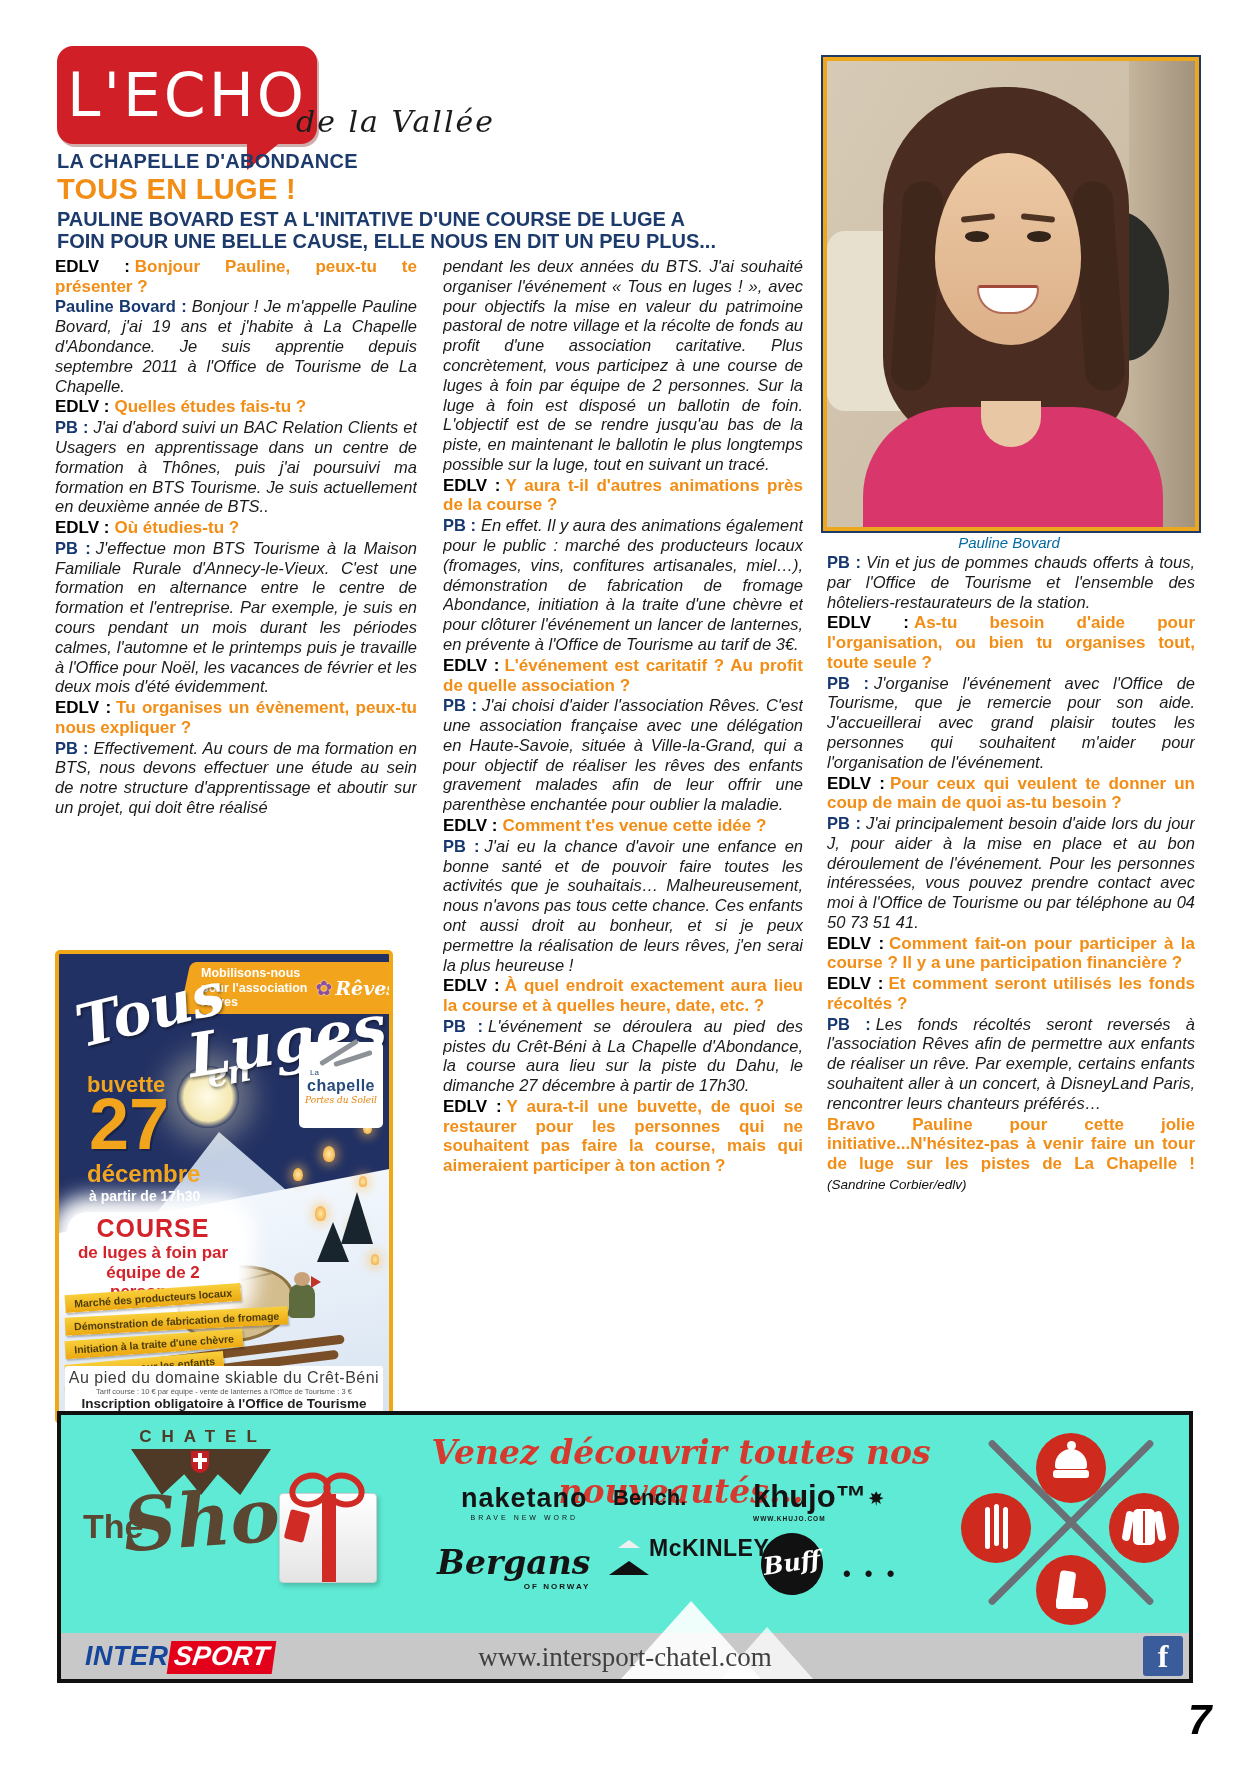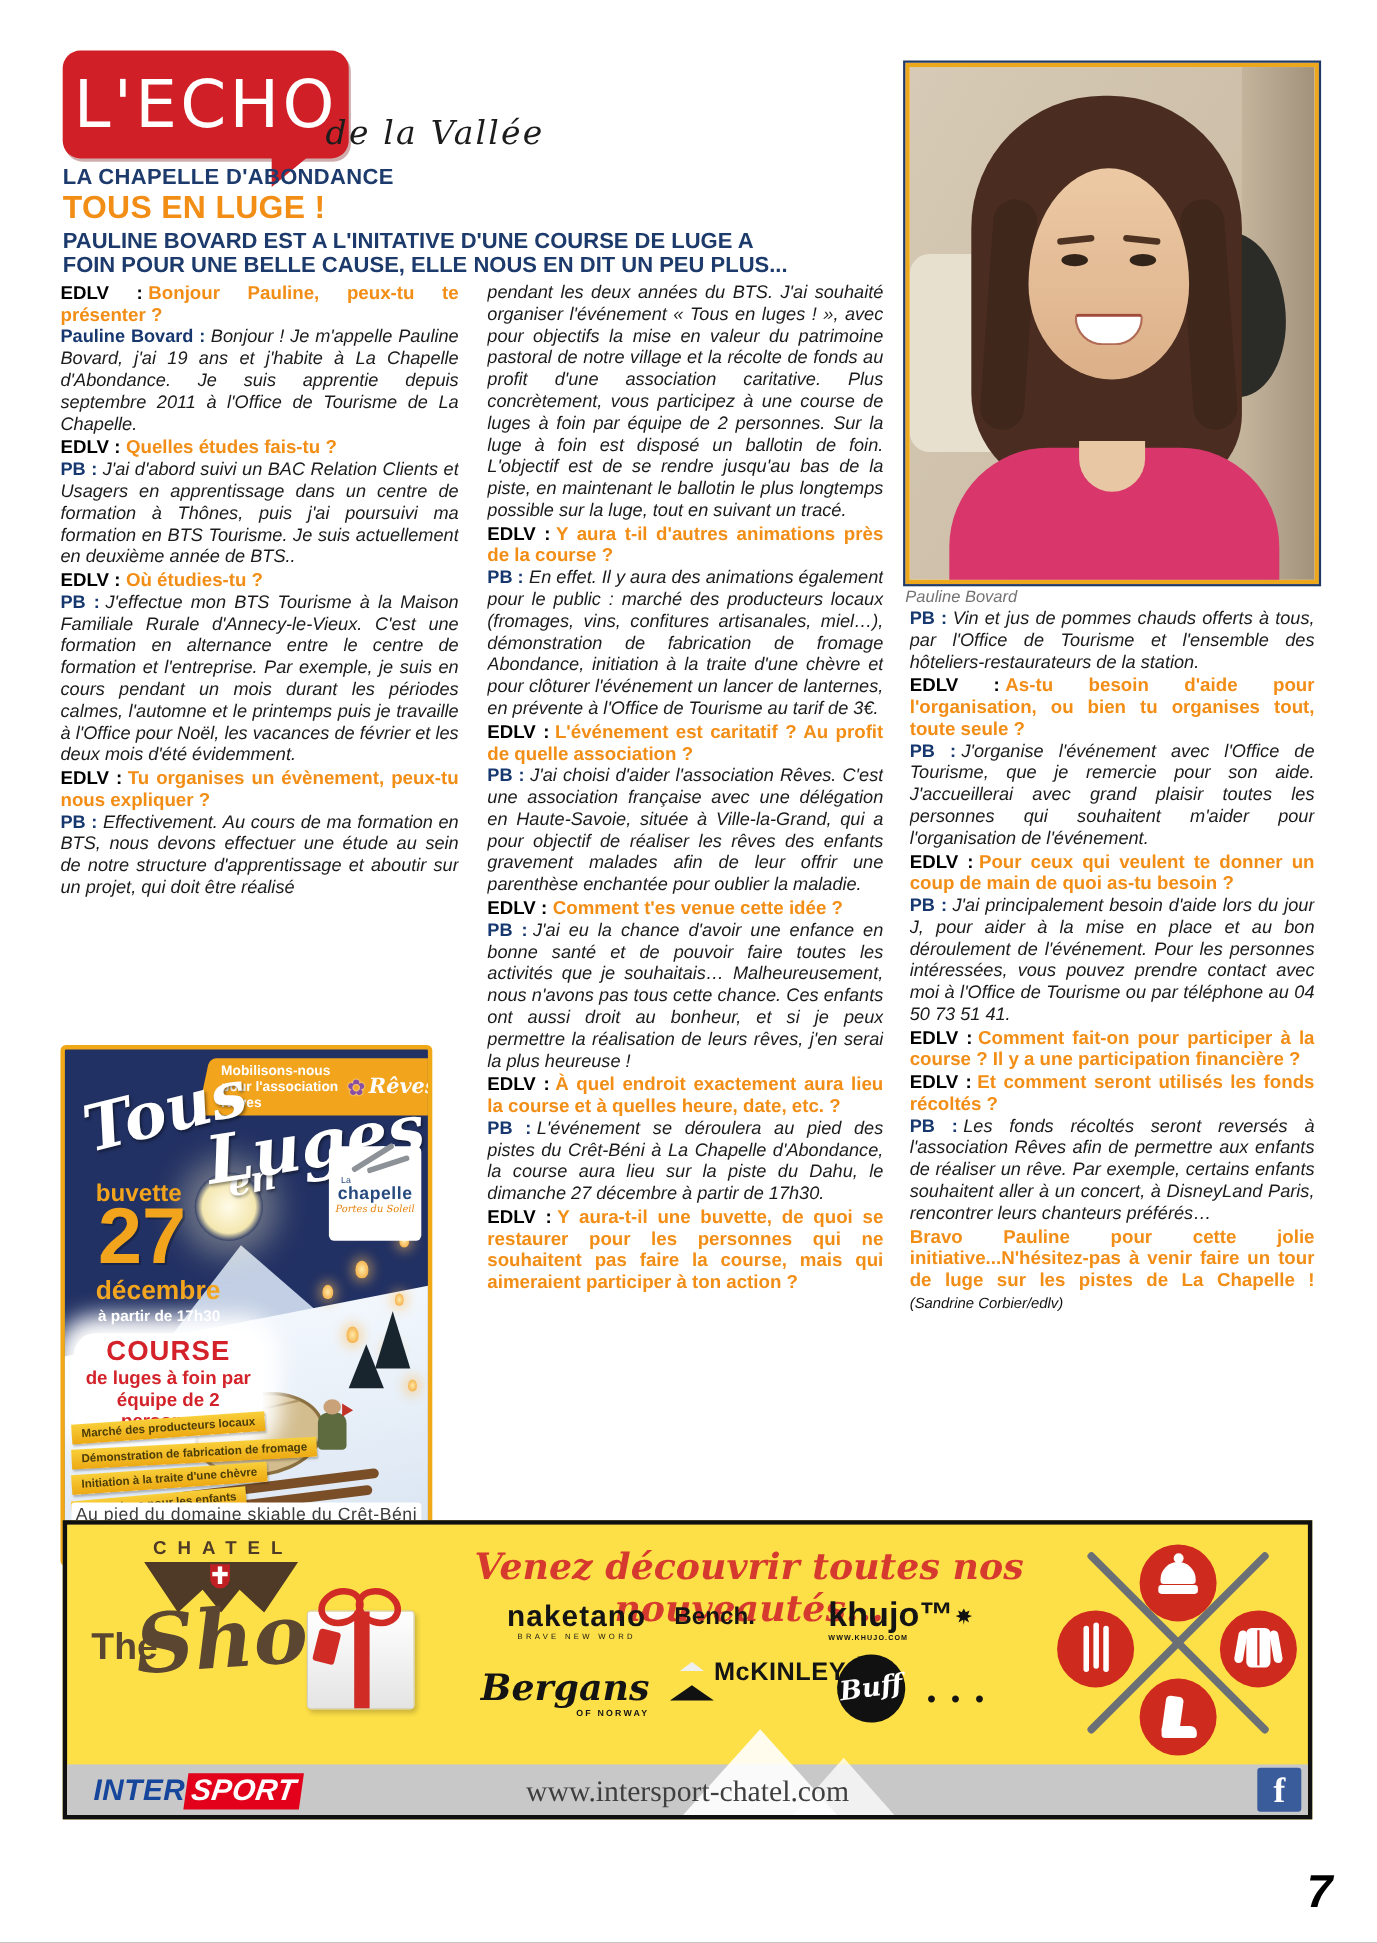--- a/index.html
+++ b/index.html
@@ -34,22 +34,22 @@
   .ph-brow.l{left:26px;transform:rotate(-6deg);} .ph-brow.r{right:26px;transform:rotate(6deg);}
   .ph-eye{position:absolute;width:24px;height:11px;background:#33241a;border-radius:50%;top:78px;}
   .ph-eye.l{left:30px;} .ph-eye.r{right:30px;}
   .ph-smile{position:absolute;left:50%;transform:translateX(-50%);top:132px;width:58px;height:24px;
             background:#fff;border:2px solid #b06a55;border-top:3px solid #a14a3c;border-radius:6px 6px 40px 40px;}
   .ph-lock{position:absolute;width:40px;height:210px;background:#40271c;border-radius:20px;top:120px;}
   .ph-lock.l{left:70px;transform:rotate(4deg);} .ph-lock.r{left:252px;transform:rotate(-4deg);}
   .ph-top{position:absolute;bottom:-10px;left:36px;width:300px;height:130px;background:#d9376b;border-radius:90px 90px 0 0;}
   .ph-top::before{content:"";position:absolute;left:118px;top:-6px;width:60px;height:46px;background:#e8c7a4;
                   border-radius:0 0 40px 40px;}
-  .photo-caption{position:absolute;left:823px;top:534px;width:372px;text-align:left;
-                 font-style:italic;font-size:15px;color:#737373;}
+  .photo-caption{position:absolute;left:823px;top:534px;width:372px;text-align:center;
+                 font-style:italic;font-size:15px;color:#0369a1;}
 
   
   .col{position:absolute;text-align:justify;font-size:16.5px;line-height:1.2;}
   .col p{margin:0 0 1px 0;}
   .lbl{font-weight:bold;font-style:normal;margin-right:5px;}
   .lbl.edlv{color:#000;}
   .lbl.pb{color:#16386f;}
   .at{font-style:italic;color:#1b1b1b;}
   .q{color:#f28d15;font-weight:bold;font-size:17px;line-height:1.16;}
   .outro{color:#f28d15;font-weight:bold;font-size:17px;line-height:1.16;}
@@ -115,21 +115,21 @@
           transform:rotate(-4deg);box-shadow:1px 2px 2px rgba(0,0,0,.25);}
   .ribbon:nth-child(2){transform:rotate(-3deg);}
   .ribbon:nth-child(4){transform:rotate(-5deg);}
   .p-foot{position:absolute;left:6px;right:6px;bottom:5px;background:#fff;border-radius:3px;
           text-align:center;padding:3px 2px 4px;}
   .p-foot .f1{display:block;font-weight:normal;font-size:16px;color:#3c3c3c;letter-spacing:.5px;}
   .p-foot .f2{display:block;font-size:7.5px;color:#555;}
   .p-foot .f3{display:block;font-weight:bold;font-size:13.5px;color:#222;}
 
   
-  .ad{position:absolute;left:57px;top:1382px;width:1128px;height:264px;background:#fde047;border:4px solid #101010;box-sizing:content-box;}
+  .ad{position:absolute;left:57px;top:1411px;width:1128px;height:264px;background:#5eead4;border:4px solid #101010;box-sizing:content-box;}
   .ad-chatel{position:absolute;left:42px;top:12px;width:200px;text-align:center;color:#4e3a26;}
   .ad-chatel .cword{font-size:17px;letter-spacing:10px;font-weight:bold;}
   .ad-mtnlogo{position:absolute;left:70px;top:34px;width:140px;height:46px;background:#4e3a26;
               clip-path:polygon(0 0,100% 0,78% 100%,62% 55%,50% 100%,38% 55%,22% 100%);}
   .ad-shield{position:absolute;left:130px;top:36px;width:18px;height:22px;background:#c01f24;border-radius:0 0 9px 9px;}
   .ad-shield::before{content:"";position:absolute;left:7px;top:2px;width:4px;height:16px;background:#fff;}
   .ad-shield::after{content:"";position:absolute;left:2px;top:7px;width:14px;height:4px;background:#fff;}
   .ad-the{position:absolute;left:22px;top:92px;font-size:34px;font-weight:bold;color:#5b4632;}
   .ad-shop{position:absolute;left:62px;top:60px;font-family:"DejaVu Serif",serif;font-style:italic;font-weight:bold;
            font-size:74px;color:#5b4632;transform:rotate(-4deg);}

